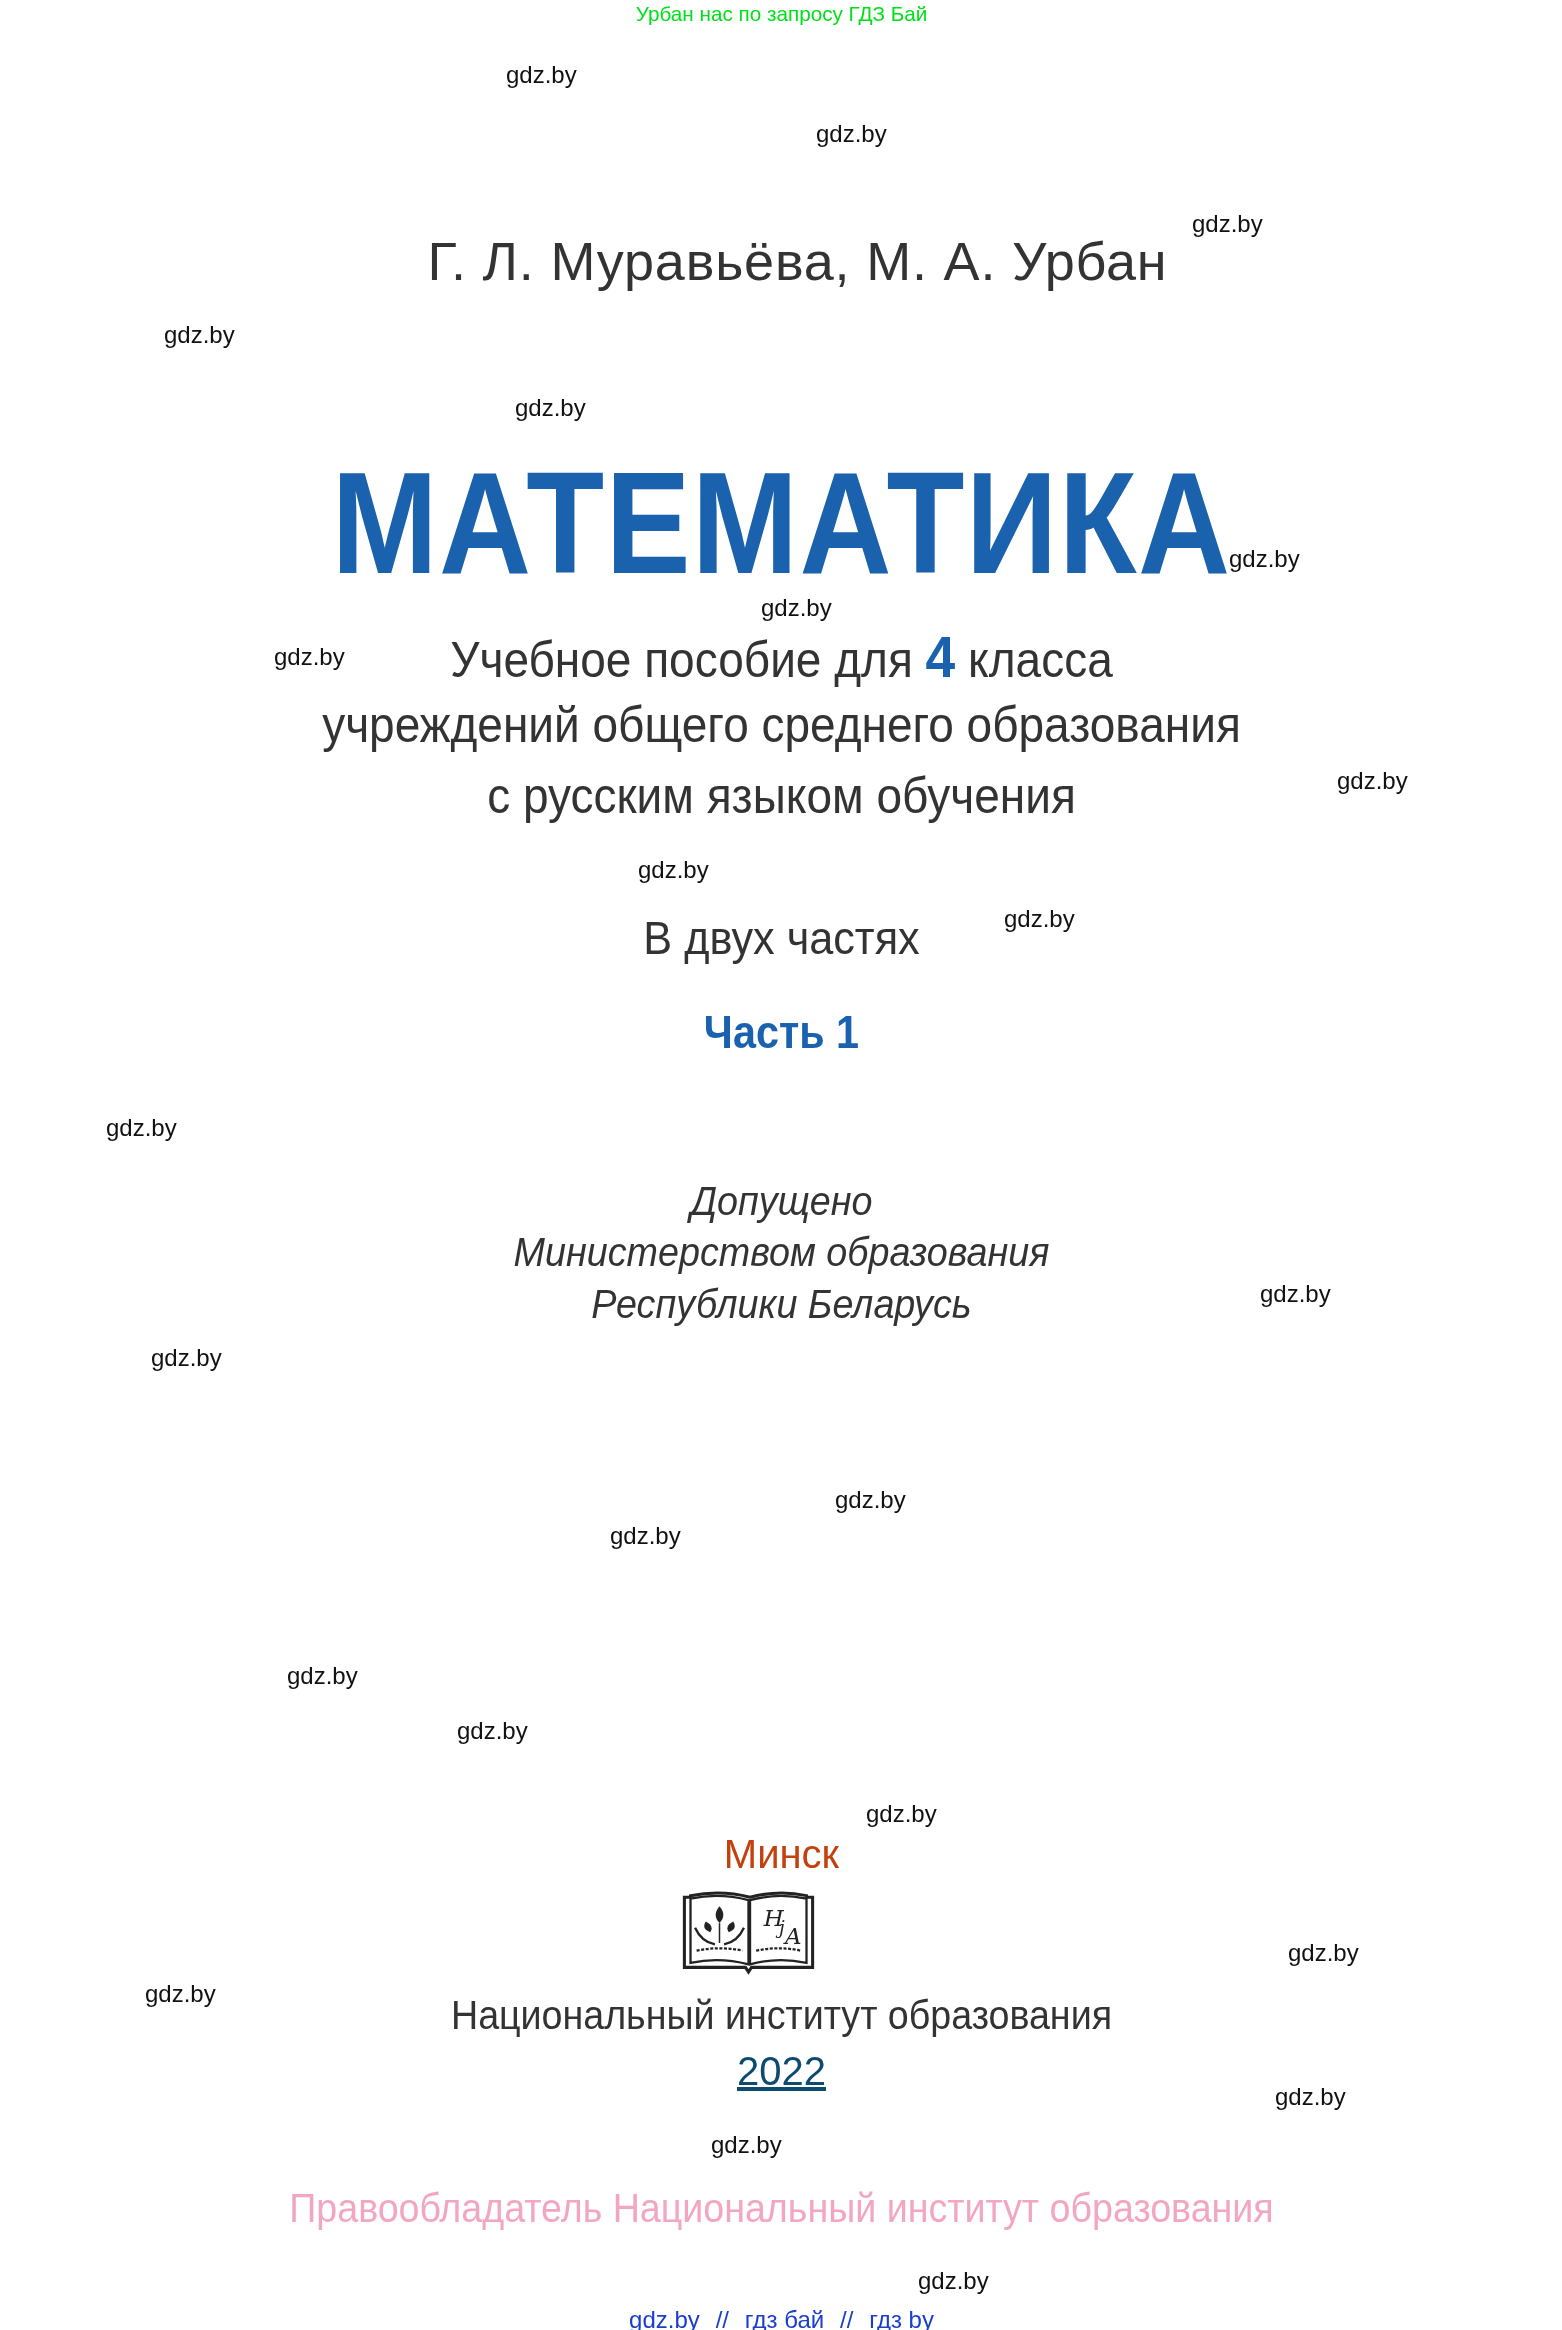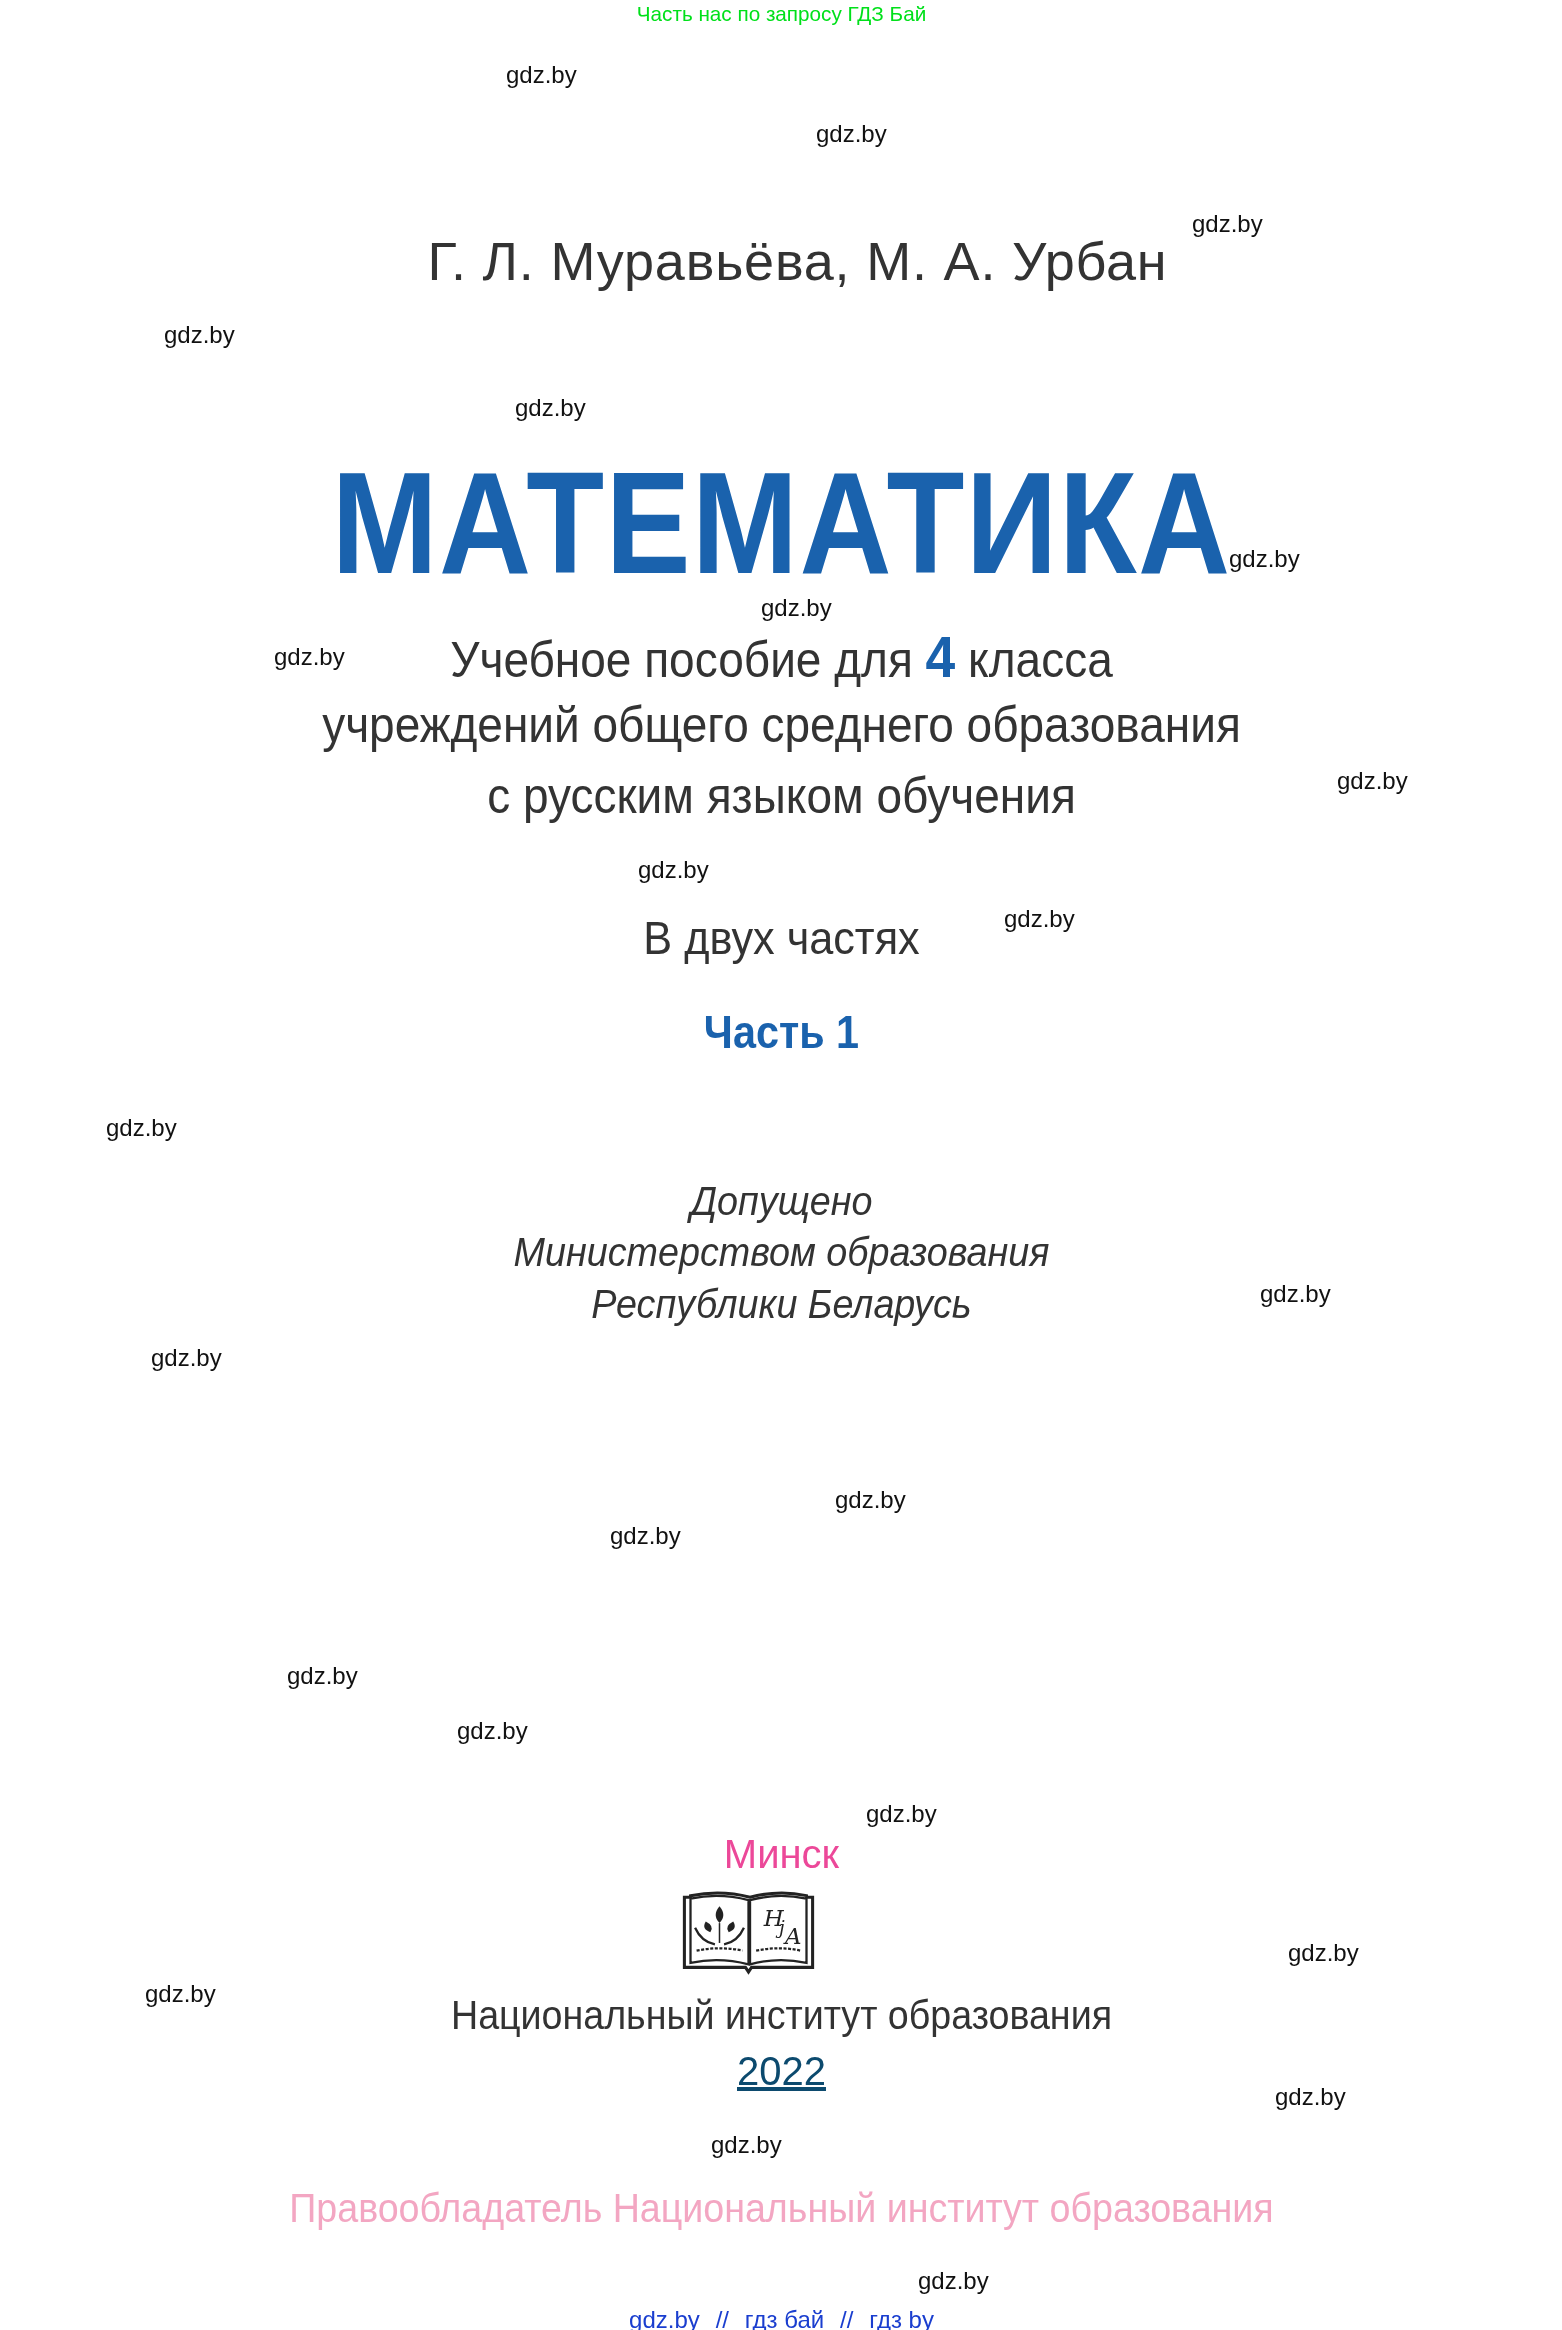--- a/index.html
+++ b/index.html
@@ -12,33 +12,33 @@
   .title { top: 440px; font-size: 145px; font-weight: bold; color: #1a62ad; letter-spacing: 1.5px; transform: scaleX(0.88); transform-origin: center; }
   .subtitle { font-size: 50px; color: #333333; transform: scaleX(0.92); transform-origin: center; }
   .sub1 { top: 623px; }
   .sub2 { top: 696px; }
   .sub3 { top: 767px; }
   .grade { color: #1a62ad; font-weight: bold; font-size: 58px; }
   .parts { top: 910px; font-size: 47px; color: #333333; transform: scaleX(0.92); transform-origin: center; }
   .part1 { top: 1004px; font-size: 47px; font-weight: bold; color: #1a62ad; transform: scaleX(0.88); transform-origin: center; }
   .approval { font-size: 41px; font-style: italic; color: #333333; transform: scaleX(0.92); transform-origin: center; }
   .ap1 { top: 1178px; } .ap2 { top: 1229px; } .ap3 { top: 1281px; }
-  .city { top: 1832px; font-size: 40px; color: #ec4899; }
+  .city { top: 1832px; font-size: 40px; color: #c2410c; }
   .logo { position: absolute; left: 681px; top: 1888px; width: 135px; height: 87px; }
   .publisher { top: 1993px; font-size: 40px; color: #333333; transform: scaleX(0.94); transform-origin: center; }
   .year { top: 2049px; font-size: 40px; color: #0c4a6e; text-decoration: underline; }
   .rights { top: 2186px; font-size: 40px; color: #f3a6c2; transform: scaleX(0.94); transform-origin: center; }
   .footer-links { top: 2306px; font-size: 24px; color: #1a3ecf; }
   .footer-links span { display: inline-block; margin: 0 4.6px; }
   .wm { font-size: 24px; color: #111111; }
 </style>
 </head>
 <body>
 
-<div class="center promo-top">Часть нас по запросу ГДЗ Бай</div>
+<div class="center promo-top">Урбан нас по запросу ГДЗ Бай</div>
 
 <div class="center authors">Г. Л. Муравьёва, М. А. Урбан</div>
 
 <div class="center title">МАТЕМАТИКА</div>
 
 <div class="center subtitle sub1">
   <span>Учебное пособие для</span>
   <span class="grade">4</span>
   <span>класса</span>
 </div>

